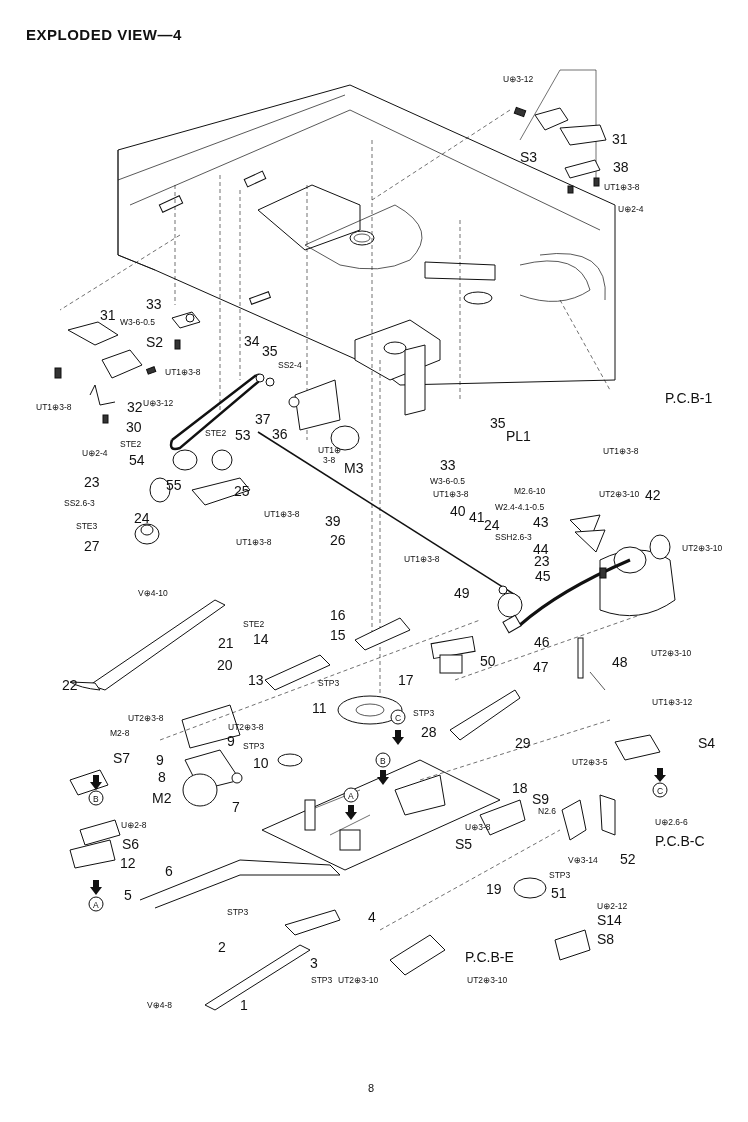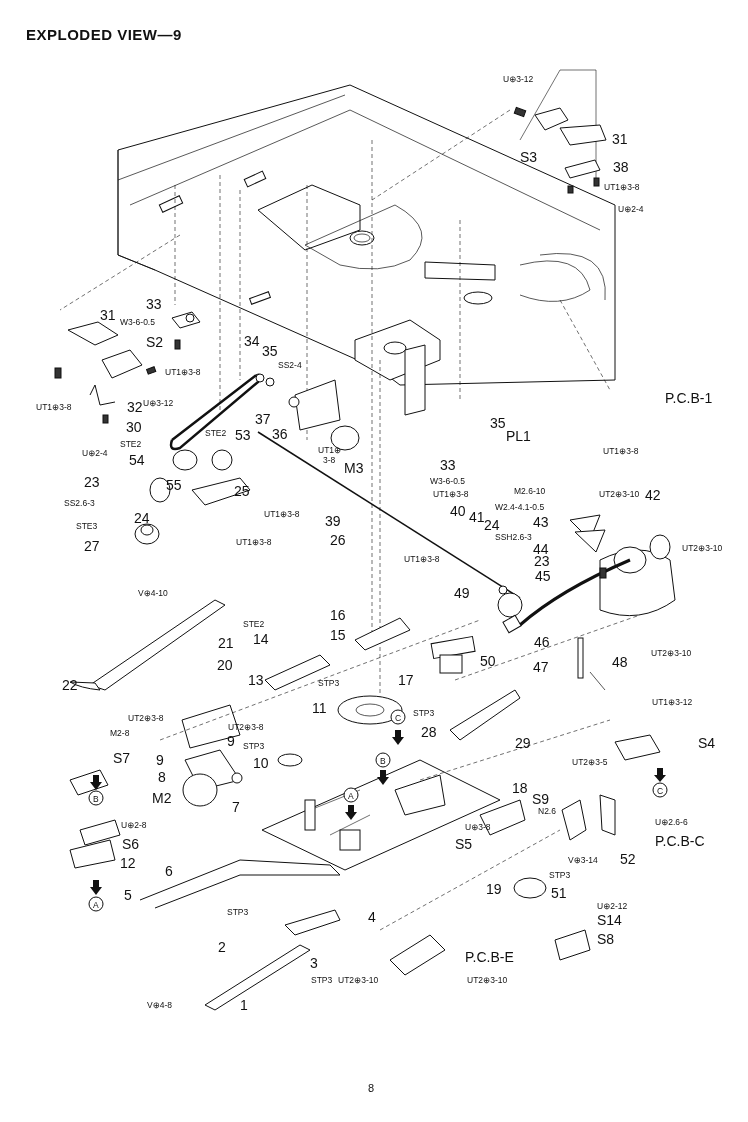--- a/index.html
+++ b/index.html
@@ -12,21 +12,21 @@
   .sm{font-size:8.5px;}
   .part{fill:#fff;stroke:#111;stroke-width:1;}
   .dark{fill:#333;stroke:#111;stroke-width:1;}
   .line{stroke:#111;stroke-width:0.7;fill:none;}
   .dash{stroke:#111;stroke-width:0.6;stroke-dasharray:4 3;fill:none;}
   .thin{stroke:#111;stroke-width:0.6;fill:none;}
 </style>
 </head>
 <body>
 
-<div class="title">EXPLODED VIEW—9</div>
+<div class="title">EXPLODED VIEW—4</div>
 
 <svg class="diagram" width="748" height="1122" viewBox="0 0 748 1122">
 
   <g>
     <polygon class="part" points="118,150 350,85 615,205 615,380 400,385 380,370 155,270 118,255"></polygon>
     <polyline class="line" points="118,150 118,255 155,270"></polyline>
     <polyline class="line" points="130,205 350,110 600,230"></polyline>
     <polyline class="line" points="118,180 345,95"></polyline>
 
     <polygon class="part" points="258,210 312,185 360,205 360,230 305,250"></polygon>

